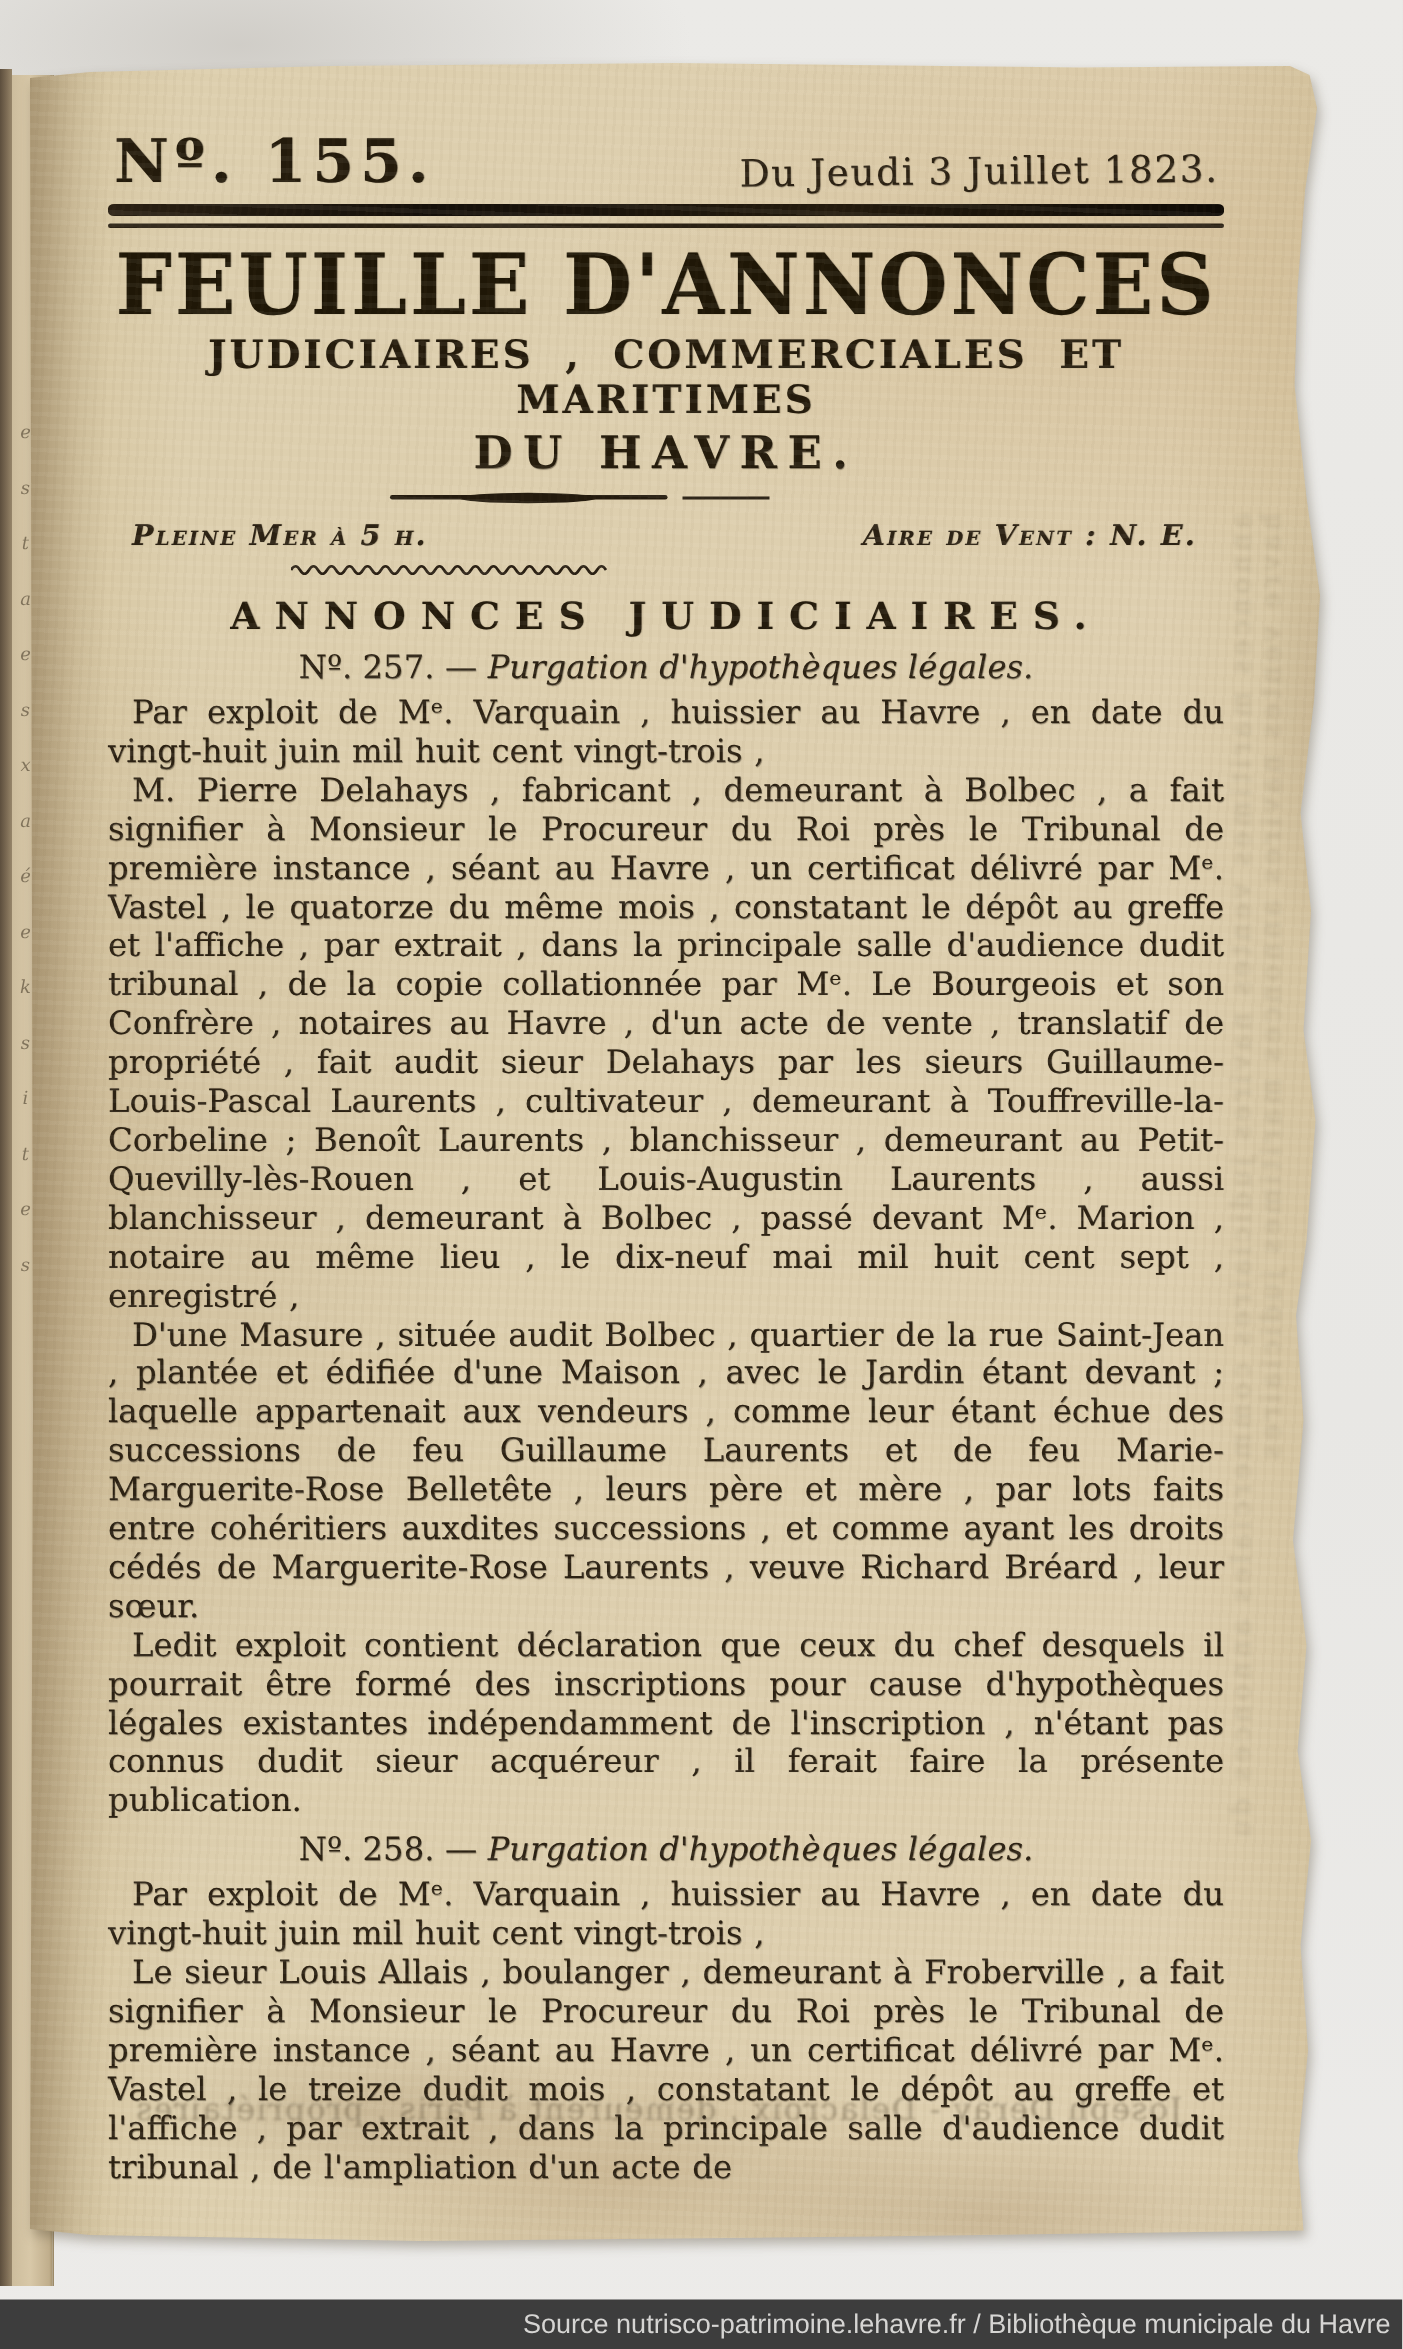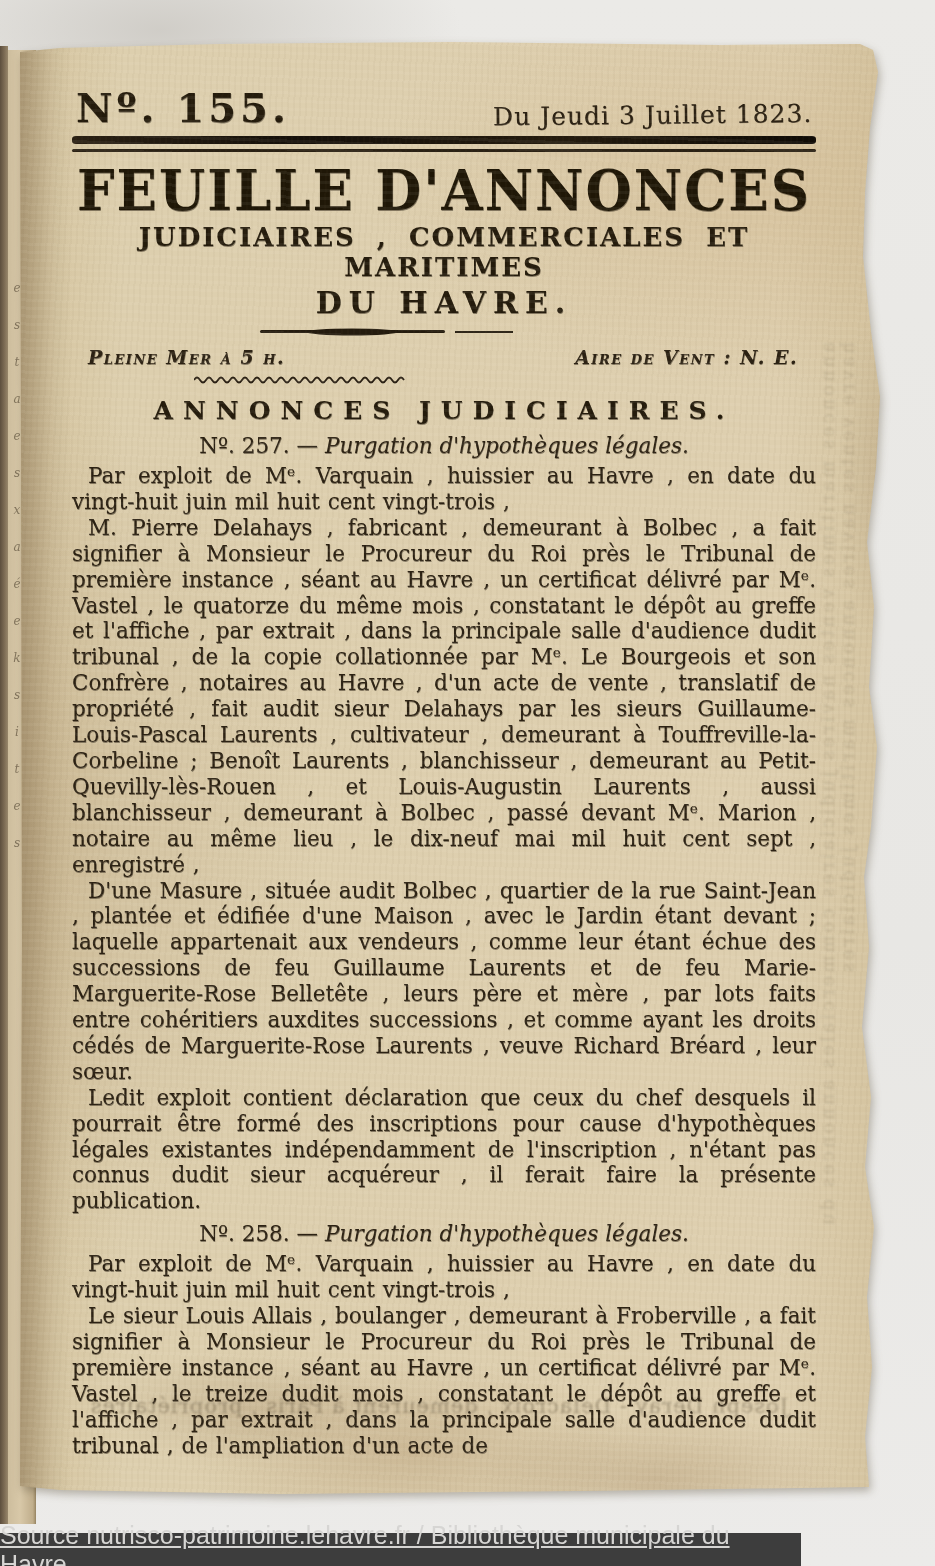--- a/index.html
+++ b/index.html
@@ -92,24 +92,24 @@
   .wavy{display:block;margin:6px 0 0 122px;}
   .section-heading{margin:12px 0 0;font-size:25px;line-height:30px;font-weight:700;
     text-align:center;letter-spacing:10px;color:#241b0c;}
   .notice-caption{margin-top:6px;font-size:21.5px;line-height:27px;text-align:center;}
   .notice-caption .dash{padding:0 7px;}
   .notice-title{font-style:italic;}
   .notice-body{margin-top:4px;}
   .notice-body p{margin:0;font-size:21.5px;line-height:25.9px;text-align:justify;
     text-indent:16px;word-spacing:1px;hyphens:auto;}
   
-  .footer-bar{position:absolute;left:0;bottom:0;width:801px;height:33px;background:#3d3d3d;
+  .footer-bar{position:absolute;left:0;bottom:0;width:935px;height:33px;background:#3d3d3d;
     display:flex;align-items:center;justify-content:flex-end;
-    font-family:"Liberation Sans","DejaVu Sans",sans-serif;font-size:25px;color:#d6d5d3;
-    padding-right:8px;box-sizing:border-box;text-decoration:underline;}
+    font-family:"Liberation Sans","DejaVu Sans",sans-serif;font-size:18px;color:#d6d5d3;
+    padding-right:8px;box-sizing:border-box;}
 </style>
 </head>
 <body>
 
 <div class="stage">
 
   <div class="spine-strip"></div>
   <div class="underpage-strip">
     <div class="fragments">e
 s

